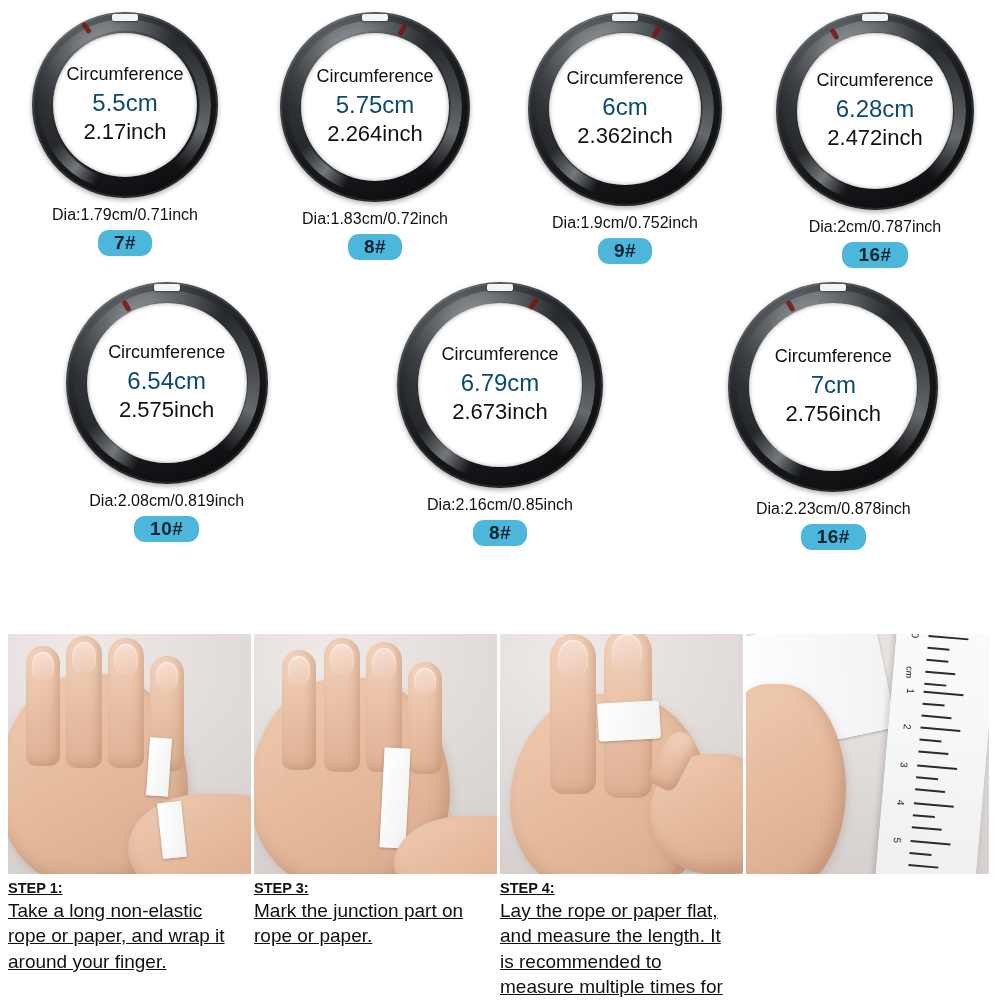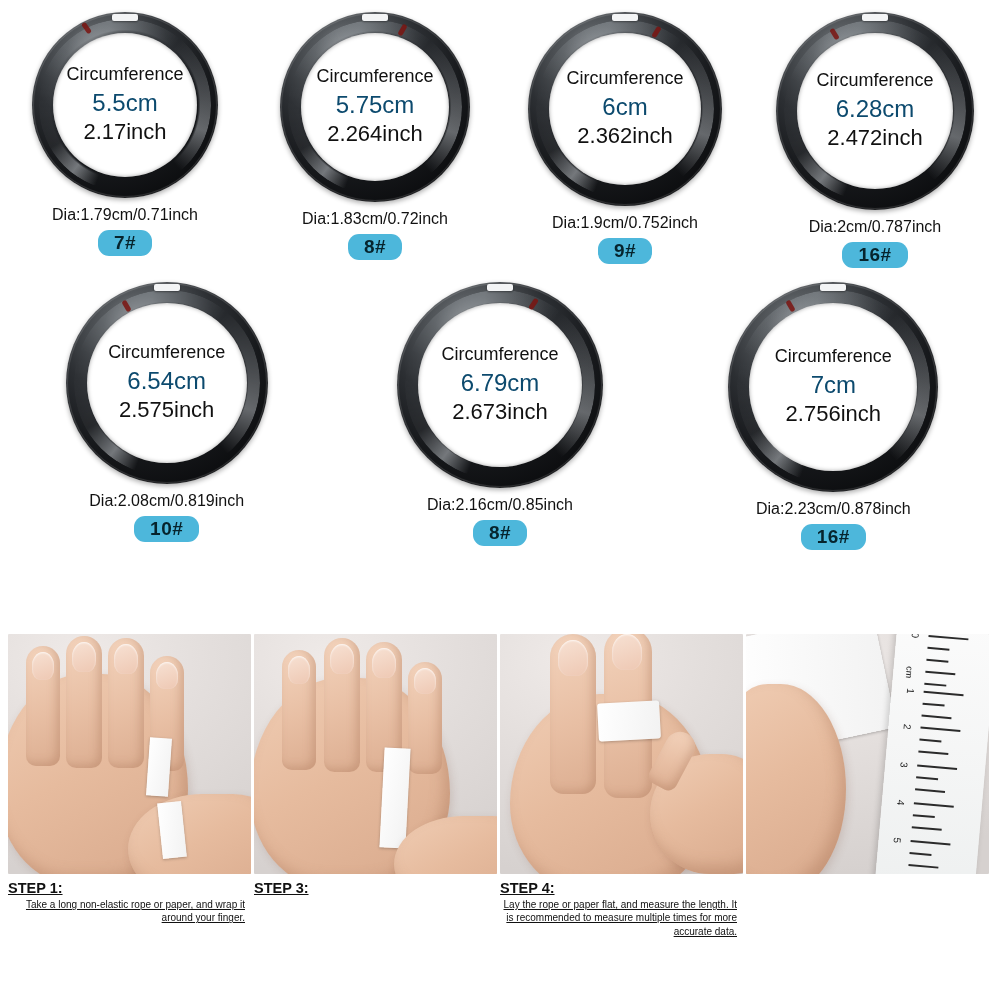--- a/index.html
+++ b/index.html
@@ -230,24 +230,23 @@
     padding-right: 6px;
     text-decoration: underline;
   }
   .step-title {
     font-size: 14.5px;
     font-weight: 700;
     color: #111;
     margin-bottom: 2px;
   }
   .step-text {
-    font-size: 10px;
+    font-size: 19px;
     line-height: 1.33;
     color: #111;
-    text-align: right;
   }
 </style>
 </head>
 <body>
 
 <div class="page">
 
   <div class="ring-grid">
 
     <div class="ring-row row1">
@@ -443,20 +442,21 @@
 
   </div>
 
   <div class="steps">
     <div class="step">
       <div class="step-title">STEP 1:</div>
       <div class="step-text">Take a long non-elastic rope or paper, and wrap it around your finger.</div>
     </div>
     <div class="step">
       <div class="step-title">STEP 3:</div>
+      <div class="step-text">Mark the junction part on rope or paper.</div>
     </div>
     <div class="step">
       <div class="step-title">STEP 4:</div>
       <div class="step-text">Lay the rope or paper flat, and measure the length. It is recommended to measure multiple times for more accurate data.</div>
     </div>
   </div>
 
 </div>
 
 </body></html>

